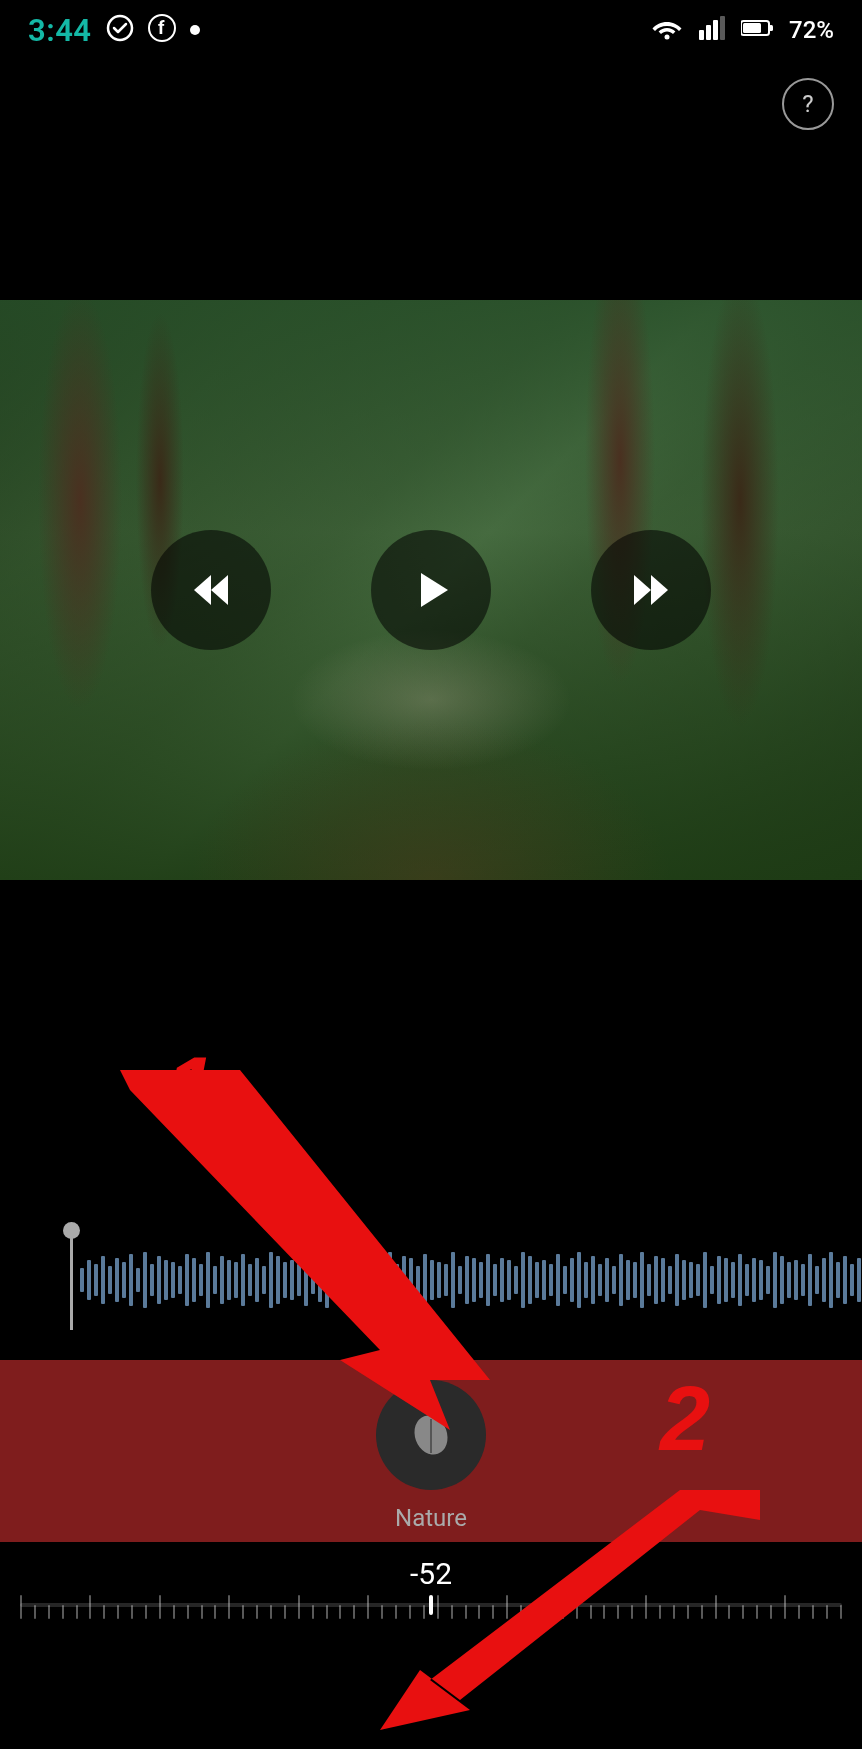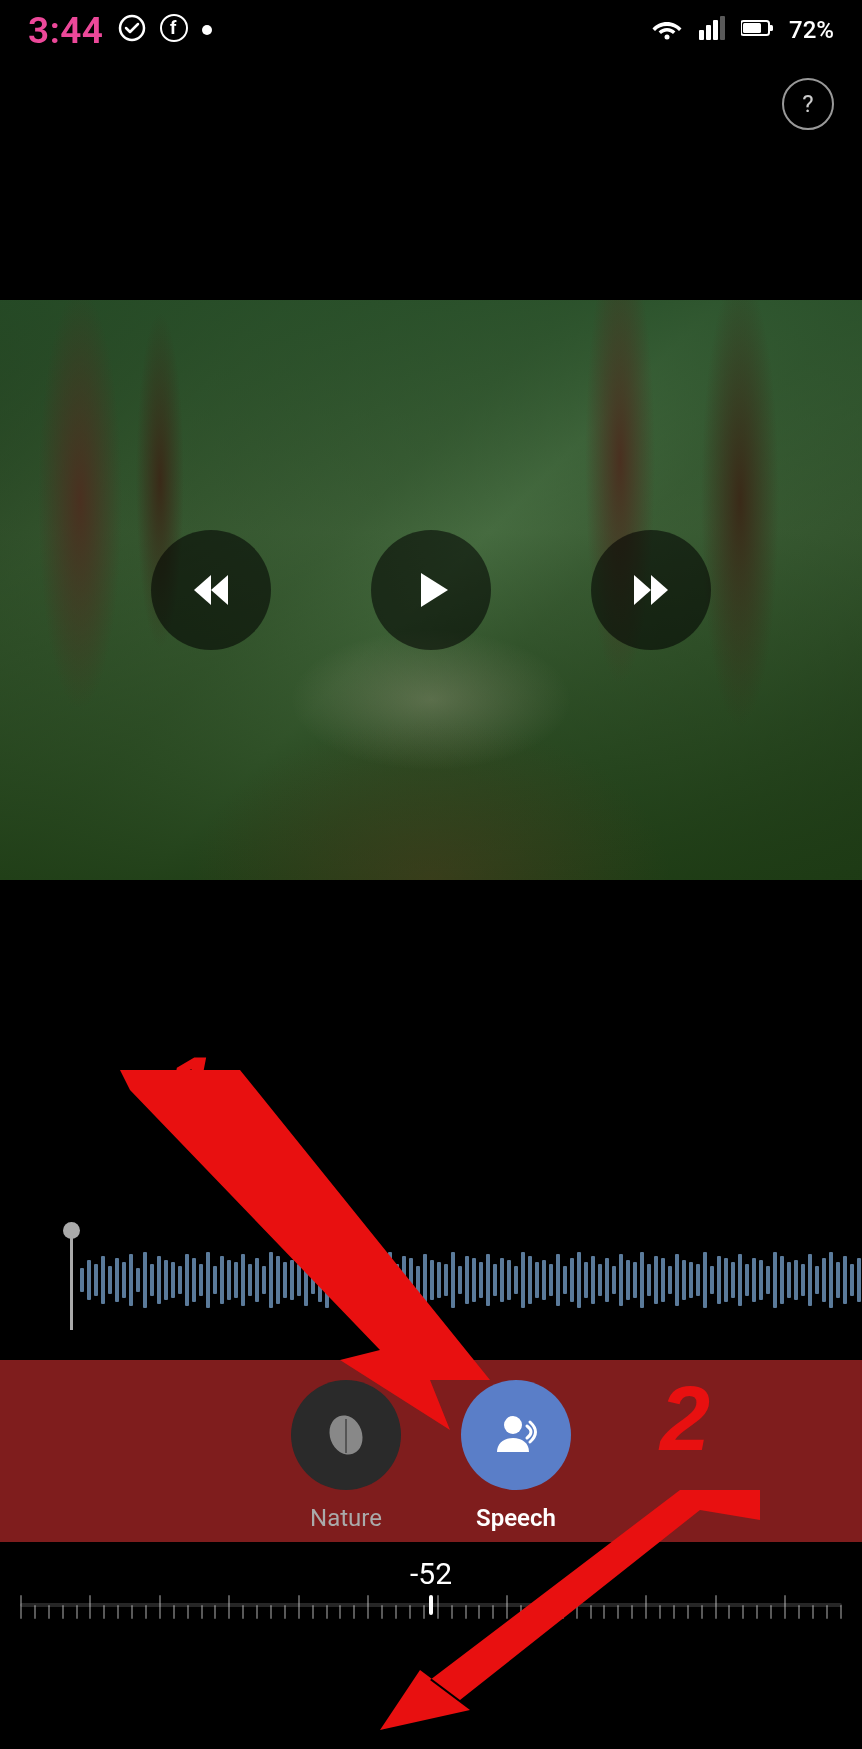--- a/index.html
+++ b/index.html
@@ -23,23 +23,23 @@
       padding: 0 28px;
       position: relative;
       z-index: 10;
     }
     .status-left {
       display: flex;
       align-items: center;
       gap: 14px;
     }
     .status-time {
-      font-size: 37px;
+      font-size: 31px;
       font-weight: 600;
-      color: #ec4899;
+      color: #14b8a6;
       letter-spacing: 0.5px;
     }
     .status-icon {
       font-size: 22px;
       color: #fff;
     }
     .status-dot {
       width: 10px;
       height: 10px;
       background: #fff;
@@ -534,32 +534,20 @@
         <div class="category-circle">
 
           <svg width="52" height="52" viewBox="0 0 52 52" fill="none">
             <ellipse cx="26" cy="26" rx="16" ry="20" fill="#888" transform="rotate(-20 26 26)"></ellipse>
             <line x1="26" y1="10" x2="26" y2="44" stroke="#555" stroke-width="2"></line>
           </svg>
         </div>
         <span class="category-label">Nature</span>
       </div>
 
-      <div class="category-item">
-        <div class="category-circle active">
-
-          <svg width="58" height="58" viewBox="0 0 58 58" fill="none">
-            <circle cx="26" cy="19" r="9" fill="white"></circle>
-            <path d="M10 46c0-9 7-14 16-14s16 5 16 14" fill="white"></path>
-            <path d="M40 20 Q48 26 40 32" stroke="white" stroke-width="3" fill="none" stroke-linecap="round"></path>
-            <path d="M43 16 Q54 26 43 36" stroke="white" stroke-width="3" fill="none" stroke-linecap="round"></path>
-          </svg>
-        </div>
-        <span class="category-label active">Speech</span>
-      </div>
 
     </div>
   </div>
 
   <div class="value-display">
     <span class="value-number">-52</span>
   </div>
 
   <div class="slider-section">
     <div class="slider-track">

